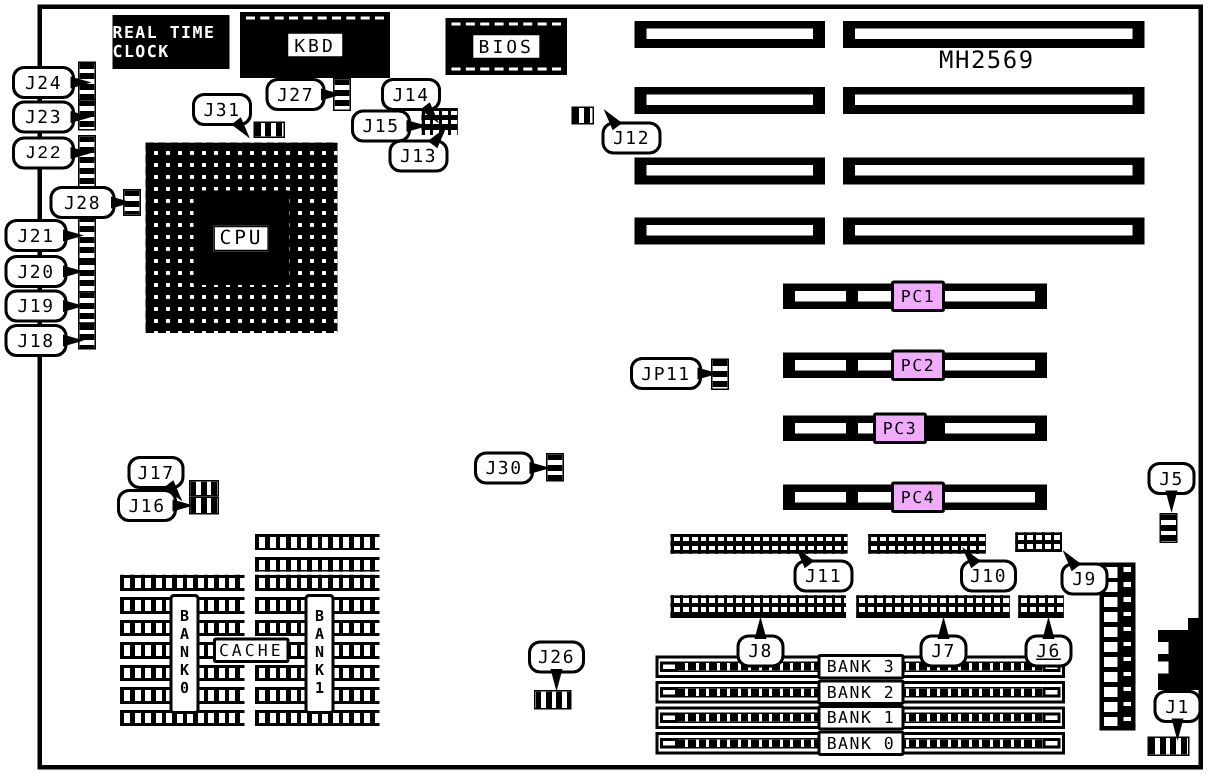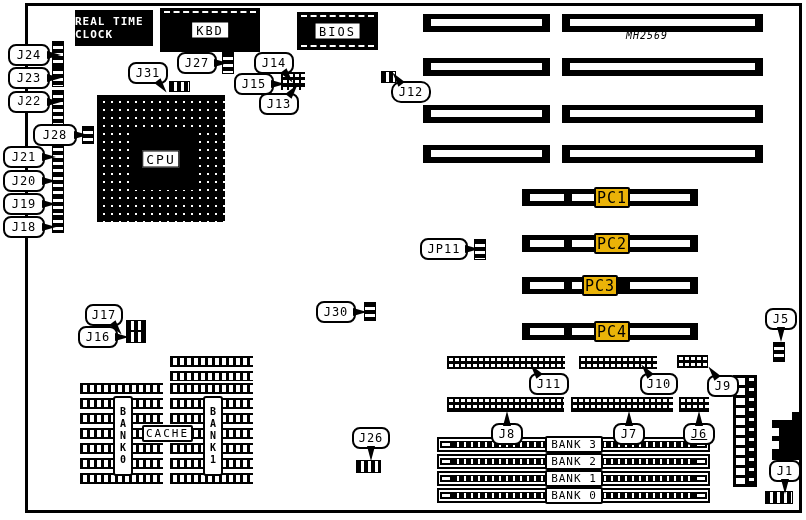--- a/index.html
+++ b/index.html
@@ -19,22 +19,22 @@
        background-size:8px 8px;background-position:3px 3px;}
   #cpu-core{position:absolute;left:32px;top:32px;right:32px;bottom:32px;background:#000;}
   #cpu-label{position:absolute;left:50%;top:50%;transform:translate(-50%,-50%);background:#fff;color:#000;
              border:1px solid #000;padding:0 3px;font-size:13px;letter-spacing:2px;}
   
   .isa{background:#000;z-index:2;}
   .isa-stripe{position:absolute;left:8px;right:8px;top:5px;height:7px;background:#fff;}
   
   .pci{background:#000;z-index:2;}
   .pci-s{position:absolute;top:5px;height:7px;background:#fff;}
-  .pci-label{position:absolute;top:-2px;height:17px;background:#eab308;border:2px solid #000;border-radius:2px;
-             display:flex;align-items:center;justify-content:center;font-size:15px;letter-spacing:1px;z-index:3;}
+  .pci-label{position:absolute;top:-2px;height:17px;background:#f0abfc;border:2px solid #000;border-radius:2px;
+             display:flex;align-items:center;justify-content:center;font-size:11px;letter-spacing:1px;z-index:3;}
   
   .simm{border:2px solid #000;background:#fff;z-index:2;}
   .simm-bar{position:absolute;left:12px;right:12px;top:2px;bottom:2px;border:1px solid #000;
             background:repeating-linear-gradient(90deg,#000 0 5px,#fff 5px 7px);}
   .simm-clip{position:absolute;top:2px;width:8px;bottom:2px;border:2px solid #000;background:#fff;}
   .simm-label{background:#fff;border:2px solid #000;border-radius:2px;display:flex;align-items:center;
               justify-content:center;font-size:11px;letter-spacing:1px;z-index:6;}
   
   .chips{z-index:2;background-image:
       repeating-linear-gradient(180deg,#000 0 2px,rgba(0,0,0,0) 2px 9px,#000 9px 11px,#fff 11px 15px),
@@ -54,21 +54,21 @@
       repeating-linear-gradient(90deg,#000 0 2px,#fff 2px 6px);}
   
   #pwr{left:733px;top:375px;width:24px;height:112px;background:#000;z-index:2;}
   .pwr-c1{position:absolute;left:3px;top:3px;width:9px;bottom:3px;
           background:repeating-linear-gradient(180deg,#fff 0 7px,#000 7px 10px);}
   .pwr-c2{position:absolute;right:3px;top:3px;width:5px;bottom:3px;
           background:repeating-linear-gradient(180deg,#fff 0 3px,#000 3px 10px);}
   
   .din-part{background:#000;z-index:2;}
   .din-notch{position:absolute;background:#fff;width:7px;height:8px;left:0;}
-  #silkscreen{left:626px;top:30px;font-size:10px;letter-spacing:1px;z-index:2;font-style:italic;}
+  #silkscreen{left:626px;top:30px;font-size:16px;letter-spacing:1px;z-index:2;}
   #rtc{left:75px;top:10px;width:78px;height:36px;display:flex;flex-direction:column;align-items:flex-start;
        justify-content:center;font-size:11px;font-weight:bold;letter-spacing:1px;line-height:13px;}
 </style>
 </head>
 <body>
 
 <div id="stage">
 
   <div id="board-outline" class="abs"></div>
 
@@ -205,21 +205,21 @@
     <div class="callout" style="left: 3px; top: 216px; width: 38px; height: 18px;">J18<div class="ptr" style="right: -13px; top: 50%; margin-top: -4px; border-top: 4px solid transparent; border-bottom: 4px solid transparent; border-left: 14px solid rgb(0, 0, 0);"></div></div>
     <div class="conn t-v" style="left: 52px; top: 215px; width: 10px; height: 16px;"></div>
     <div class="callout" style="left: 128px; top: 62px; width: 36px; height: 18px;">J31<div class="ptr" style="bottom: -12px; right: 0px; border-left: 4px solid transparent; border-right: 4px solid transparent; border-top: 15px solid rgb(0, 0, 0); transform: rotate(-38deg);"></div></div>
     <div class="conn t-h" style="left: 169px; top: 81px; width: 19px; height: 9px;"></div>
     <div class="callout" style="left: 177px; top: 52px; width: 36px; height: 18px;">J27<div class="ptr" style="right: -13px; top: 50%; margin-top: -4px; border-top: 4px solid transparent; border-bottom: 4px solid transparent; border-left: 14px solid rgb(0, 0, 0);"></div></div>
     <div class="conn t-v" style="left: 222px; top: 52px; width: 10px; height: 20px;"></div>
     <div class="callout" style="left: 254px; top: 52px; width: 36px; height: 18px;">J14<div class="ptr" style="bottom: -12px; right: 0px; border-left: 4px solid transparent; border-right: 4px solid transparent; border-top: 15px solid rgb(0, 0, 0); transform: rotate(-38deg);"></div></div>
     <div class="callout" style="left: 234px; top: 73px; width: 36px; height: 18px;">J15<div class="ptr" style="right: -13px; top: 50%; margin-top: -4px; border-top: 4px solid transparent; border-bottom: 4px solid transparent; border-left: 14px solid rgb(0, 0, 0);"></div></div>
     <div class="conn t-g" style="left: 281px; top: 72px; width: 24px; height: 18px;"></div>
     <div class="callout" style="left: 259px; top: 93px; width: 36px; height: 18px;">J13<div class="ptr" style="top: -12px; right: 0px; border-left: 4px solid transparent; border-right: 4px solid transparent; border-bottom: 15px solid rgb(0, 0, 0); transform: rotate(38deg);"></div></div>
-    <div class="callout" style="left: 391px; top: 81px; width: 36px; height: 18px; border-radius: 10px;">J12<div class="ptr" style="top: -12px; left: 0px; border-left: 4px solid transparent; border-right: 4px solid transparent; border-bottom: 15px solid rgb(0, 0, 0); transform: rotate(-38deg);"></div></div>
+    <div class="callout" style="left: 401px; top: 81px; width: 36px; height: 18px;">J12<div class="ptr" style="top: -12px; left: 0px; border-left: 4px solid transparent; border-right: 4px solid transparent; border-bottom: 15px solid rgb(0, 0, 0); transform: rotate(-38deg);"></div></div>
     <div class="conn t-h" style="left: 381px; top: 71px; width: 13px; height: 10px;"></div>
     <div class="callout" style="left: 420px; top: 238px; width: 44px; height: 18px;">JP11<div class="ptr" style="right: -13px; top: 50%; margin-top: -4px; border-top: 4px solid transparent; border-bottom: 4px solid transparent; border-left: 14px solid rgb(0, 0, 0);"></div></div>
     <div class="conn t-v" style="left: 474px; top: 239px; width: 10px; height: 19px;"></div>
     <div class="callout" style="left: 316px; top: 301px; width: 36px; height: 18px;">J30<div class="ptr" style="right: -13px; top: 50%; margin-top: -4px; border-top: 4px solid transparent; border-bottom: 4px solid transparent; border-left: 14px solid rgb(0, 0, 0);"></div></div>
     <div class="conn t-v" style="left: 364px; top: 302px; width: 10px; height: 17px;"></div>
     <div class="callout" style="left: 85px; top: 304px; width: 34px; height: 18px;">J17<div class="ptr" style="bottom: -12px; right: 0px; border-left: 4px solid transparent; border-right: 4px solid transparent; border-top: 15px solid rgb(0, 0, 0); transform: rotate(-38deg);"></div></div>
     <div class="conn t-h" style="left: 126px; top: 320px; width: 18px; height: 9px;"></div>
     <div class="callout" style="left: 78px; top: 326px; width: 36px; height: 18px;">J16<div class="ptr" style="right: -13px; top: 50%; margin-top: -4px; border-top: 4px solid transparent; border-bottom: 4px solid transparent; border-left: 14px solid rgb(0, 0, 0);"></div></div>
     <div class="conn t-h" style="left: 126px; top: 331px; width: 18px; height: 10px;"></div>
     <div class="callout" style="left: 529px; top: 373px; width: 36px; height: 18px;">J11<div class="ptr" style="top: -12px; left: 0px; border-left: 4px solid transparent; border-right: 4px solid transparent; border-bottom: 15px solid rgb(0, 0, 0); transform: rotate(-38deg);"></div></div>

